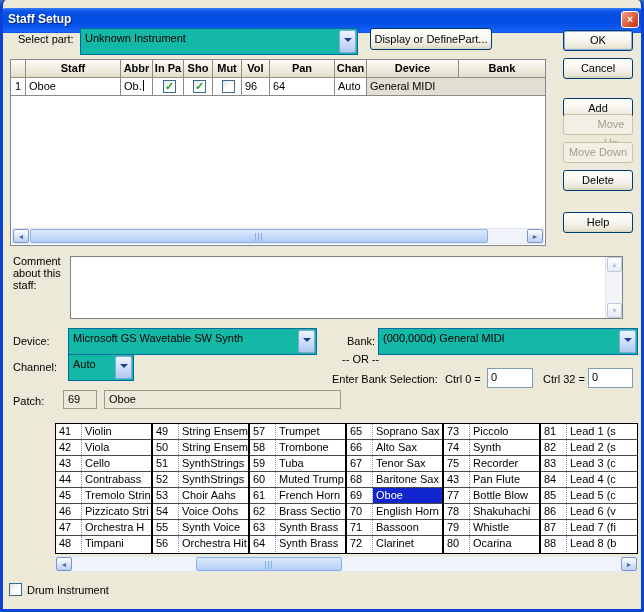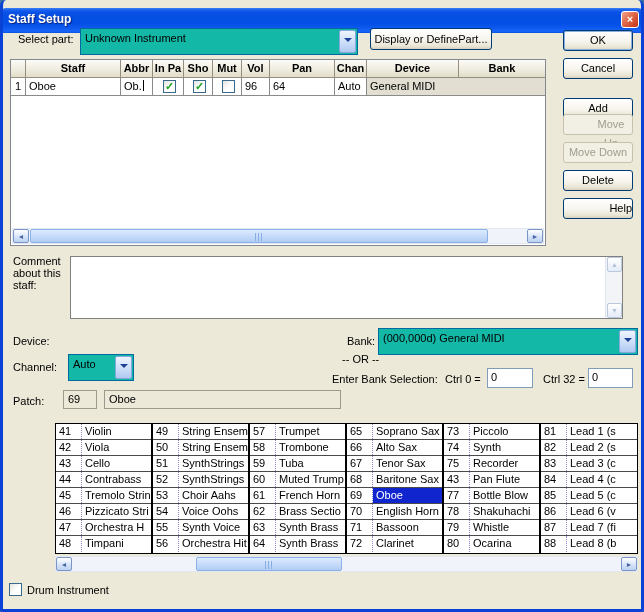--- a/index.html
+++ b/index.html
@@ -110,21 +110,21 @@
   </div>
   <button class="xpbtn" style="left:367px;top:28px;width:122px;height:22px">Display or DefinePart...</button>
 
   <div>
       <button class="xpbtn side-btn default" style="top: 30px;">OK</button>
       <button class="xpbtn side-btn" style="top: 58px;">Cancel</button>
       <button class="xpbtn side-btn" style="top: 86px; margin-top: 12px;">Add</button>
       <button class="xpbtn side-btn disabled" disabled="" style="top: 114px; padding-left: 26px;">Move Up</button>
       <button class="xpbtn side-btn disabled" disabled="" style="top: 142px;">Move Down</button>
       <button class="xpbtn side-btn" style="top: 170px;">Delete</button>
-      <button class="xpbtn side-btn" style="top: 198px; text-align: right;">Help</button>
+      <button class="xpbtn side-btn" style="top: 212px;">Help</button>
     </div>
 
   <div class="staff-table">
     <div class="t-head">
         <div class="th cw0"></div>
         <div class="th cw1">Staff</div>
         <div class="th cw2">Abbr</div>
         <div class="th cw3">In Pa</div>
         <div class="th cw4">Sho</div>
         <div class="th cw5">Mut</div>
@@ -165,20 +165,24 @@
   <div class="lbl" style="left:10px;top:255px;width:56px;white-space:normal">Comment about this staff:</div>
   <div class="comment-box">
     <span style="font-size:11px;padding:2px"></span>
     <div class="vsb">
       <div class="vsb-btn up">▲</div>
       <div class="vsb-btn down">▼</div>
     </div>
   </div>
 
   <div class="lbl" style="left:10px;top:335px">Device:</div>
+  <div class="xp-combo" style="left:65px;top:328px;width:249px">
+    <div class="val">Microsoft GS Wavetable SW Synth</div>
+    <div class="combo-arrow"></div>
+  </div>
   <div class="lbl" style="left:344px;top:335px">Bank:</div>
   <div class="xp-combo" style="left:375px;top:328px;width:260px">
     <div class="val">(000,000d) General MIDI</div>
     <div class="combo-arrow"></div>
   </div>
 
   <div class="lbl" style="left:10px;top:361px">Channel:</div>
   <div class="xp-combo" style="left:65px;top:354px;width:66px">
     <div class="val">Auto</div>
     <div class="combo-arrow"></div>

